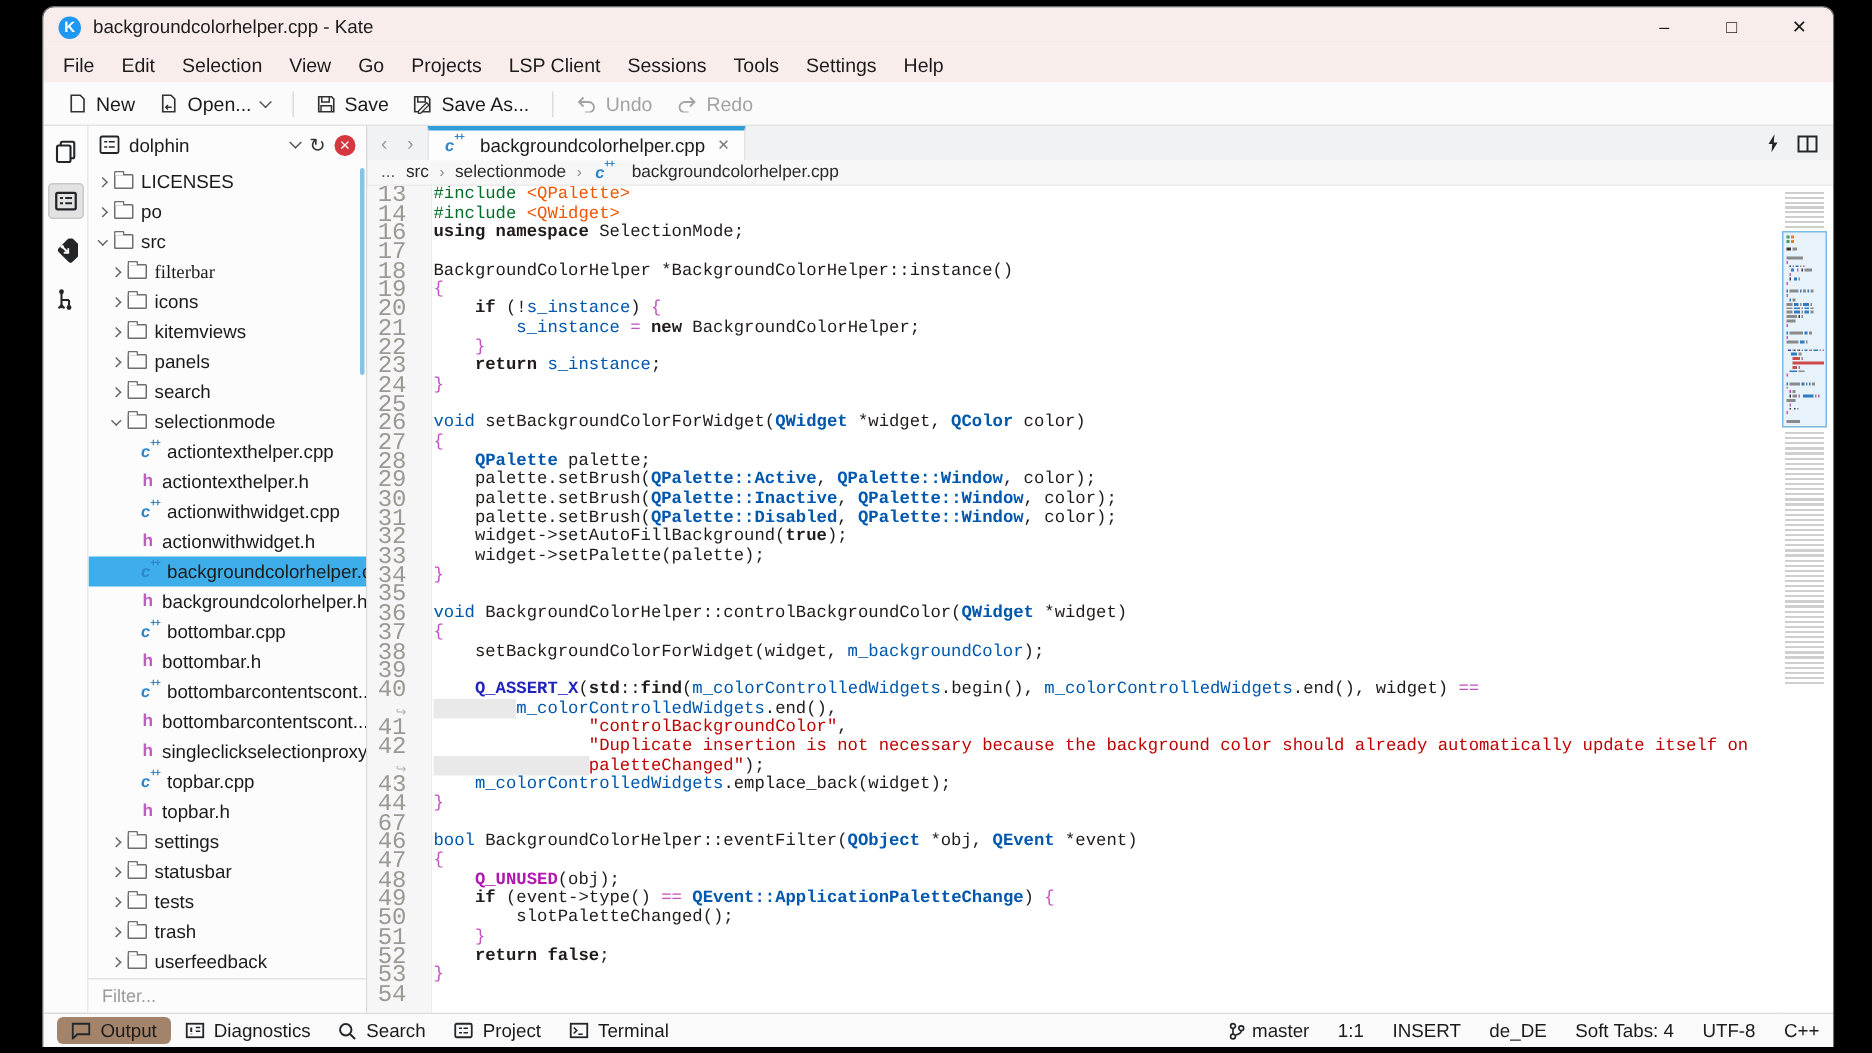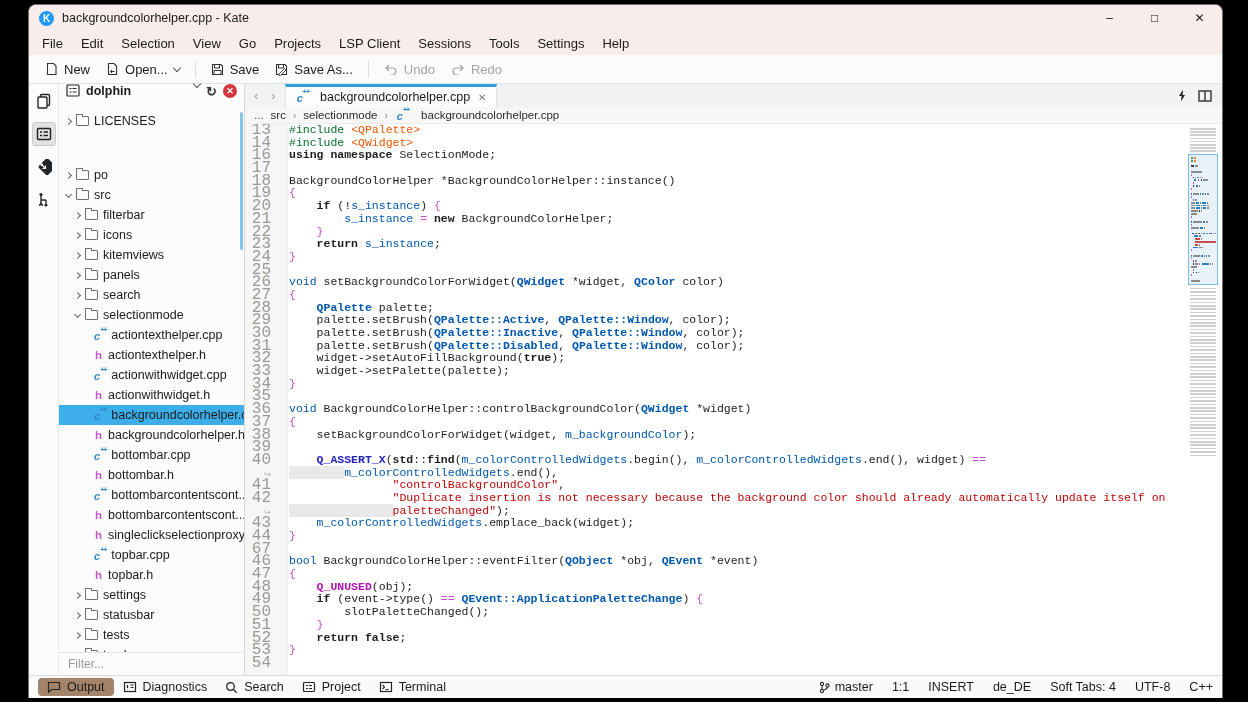--- a/index.html
+++ b/index.html
@@ -31,21 +31,21 @@
   .tsep { width:1px; height:17px; background:#dcdcdc; margin:0 7px; }
   .chev-down { width:6px; height:6px; border-right:1.3px solid #555; border-bottom:1.3px solid #555; transform:rotate(45deg); margin-top:-3px; }
   
   .main { flex:1; min-height:0; display:flex; border-top:1px solid #e3e3e3; }
   .toolstrip { width:29px; flex:none; background:#fcfcfc; display:flex; flex-direction:column; align-items:center; padding-top:5px; gap:9px; }
   .strip-btn { width:24px; height:24px; border-radius:3px; display:flex; align-items:center; justify-content:center; color:#232629; }
   .strip-btn.active { background:#e2e2e2; border:1px solid #c9c9c9; }
   
   .sidebar { width:187px; flex:none; display:flex; flex-direction:column; background:#fcfcfc;
     border-left:1px solid #e9e9e9; border-right:1px solid #d9d9d9; position:relative; }
-  .side-header { height:25px; flex:none; display:flex; gap:6px; padding:0 7px; font-size:12.5px;font-weight:bold; }
+  .side-header { height:25px; flex:none; display:flex; align-items:center; gap:6px; padding:0 7px; font-size:12.5px; }
   .side-header .sh-spacer { flex:1; }
   .refresh-ic { font-size:13px; color:#333; }
   .close-red { width:14px; height:14px; border-radius:50%; background:#d4373e; color:#fff; font-size:9px;
     display:flex; align-items:center; justify-content:center; }
   .tree { flex:1; overflow:hidden; font-size:12.5px; padding-top:2px; }
   .tree-row { height:20px; display:flex; align-items:center; white-space:nowrap; overflow:hidden; }
   .tree-row.selected { background:#3daee9; }
   .tree-exp { width:11px; flex:none; display:flex; align-items:center; justify-content:center; }
   .exp-closed { width:5px; height:5px; border-right:1.2px solid #666; border-bottom:1.2px solid #666; transform:rotate(-45deg); }
   .exp-open   { width:5px; height:5px; border-right:1.2px solid #666; border-bottom:1.2px solid #666; transform:rotate(45deg); margin-top:-2px; }
@@ -233,35 +233,35 @@
         <span class="close-red">✕</span>
       </div>
       <div class="tree">
           <div class="tree-row" style="padding-left: 4px;">
             <span class="tree-exp">
               <span class="exp-closed"></span>
             </span>
             <span class="folder-ic"></span>
             <span>LICENSES</span>
           </div>
-          <div class="tree-row" style="padding-left: 4px; margin-top: 34px;">
+          <div class="tree-row" style="padding-left: 4px;">
             <span class="tree-exp">
               <span class="exp-closed"></span>
             </span>
             <span class="folder-ic"></span>
             <span>po</span>
           </div>
           <div class="tree-row" style="padding-left: 4px;">
             <span class="tree-exp">
               <span class="exp-open"></span>
             </span>
             <span class="folder-ic"></span>
             <span>src</span>
           </div>
-          <div class="tree-row" style="padding-left: 13px;">
+          <div class="tree-row" style="padding-left: 13px; font-family: Liberation Serif, serif;">
             <span class="tree-exp">
               <span class="exp-closed"></span>
             </span>
             <span class="folder-ic"></span>
             <span>filterbar</span>
           </div>
           <div class="tree-row" style="padding-left: 13px;">
             <span class="tree-exp">
               <span class="exp-closed"></span>
             </span>

